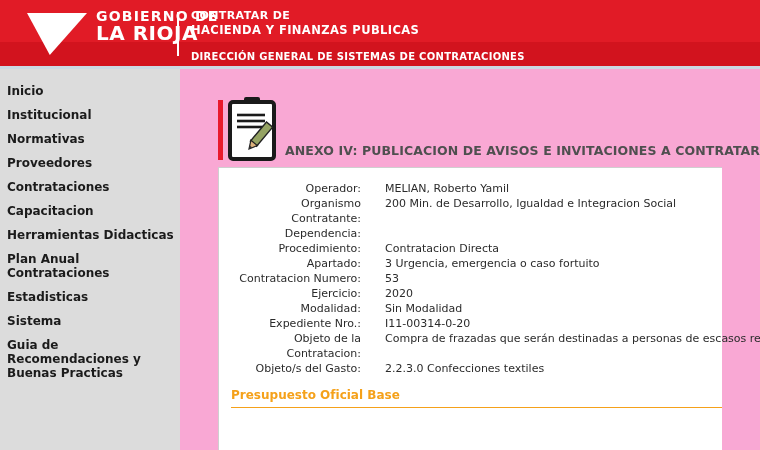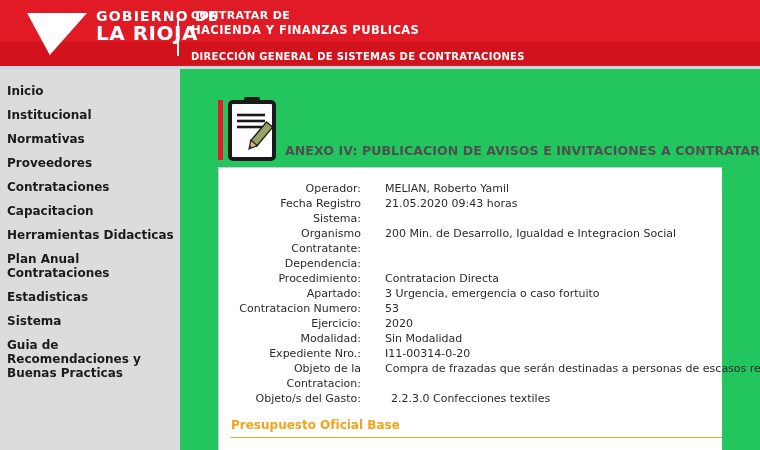--- a/index.html
+++ b/index.html
@@ -22,21 +22,21 @@
   .ministry-l1 { font-size:11px; font-weight:bold; letter-spacing:0.4px; line-height:15px; }
   .ministry-l2 { font-size:11.5px; font-weight:bold; letter-spacing:0.4px; line-height:15px; }
   .direction { position:absolute; left:191px; bottom:4px; color:#fff; font-size:10px;
                font-weight:bold; letter-spacing:0.3px; z-index:2; }
 
   
   .page { position:absolute; top:69px; left:0; width:760px; height:381px; display:flex; }
   .sidebar { width:180px; height:381px; background:#dcdcdc; padding:10px 6px 0 7px; flex:none; }
   .sidebar-item { font-size:12px; font-weight:bold; color:#1b1b1b; line-height:14px;
                   padding:5px 0 5px 0; cursor:pointer; }
-  .main { flex:1; position:relative; background:#22c55e; }
+  .main { flex:1; position:relative; background:#f9a8d4; }
 
   
   .title-row { position:absolute; left:38px; top:27px; display:flex; align-items:flex-end; height:66px; }
   .title-redbar { width:5px; height:60px; background:#e8192c; margin-bottom:2px; flex:none; }
   .clipboard { width:50px; height:66px; margin-left:4px; flex:none; }
   .page-title { font-size:12.5px; font-weight:bold; color:#4f4f4f; letter-spacing:0.1px;
                 margin-left:8px; padding-bottom:4px; white-space:nowrap; }
 
   
   .content-box { position:absolute; left:38px; top:98px; width:504px; min-height:285px;
@@ -108,24 +108,20 @@
         <h1 class="page-title">ANEXO IV: PUBLICACION DE AVISOS E INVITACIONES A CONTRATAR</h1>
       </div>
 
       <div class="content-box">
         <div class="form-main">
           <div class="form-row">
             <span class="label">Operador:</span>
             <span class="value">MELIAN, Roberto Yamil</span>
           </div>
           <div class="form-row">
-            <span class="label">Fecha Registro Sistema:</span>
-            <span class="value">21.05.2020 09:43 horas</span>
-          </div>
-          <div class="form-row">
             <span class="label">Organismo Contratante:</span>
             <span class="value">200 Min. de Desarrollo, Igualdad e Integracion Social</span>
           </div>
           <div class="form-row">
             <span class="label">Dependencia:</span>
             <span class="value"></span>
           </div>
           <div class="form-row">
             <span class="label">Procedimiento:</span>
             <span class="value">Contratacion Directa</span>

